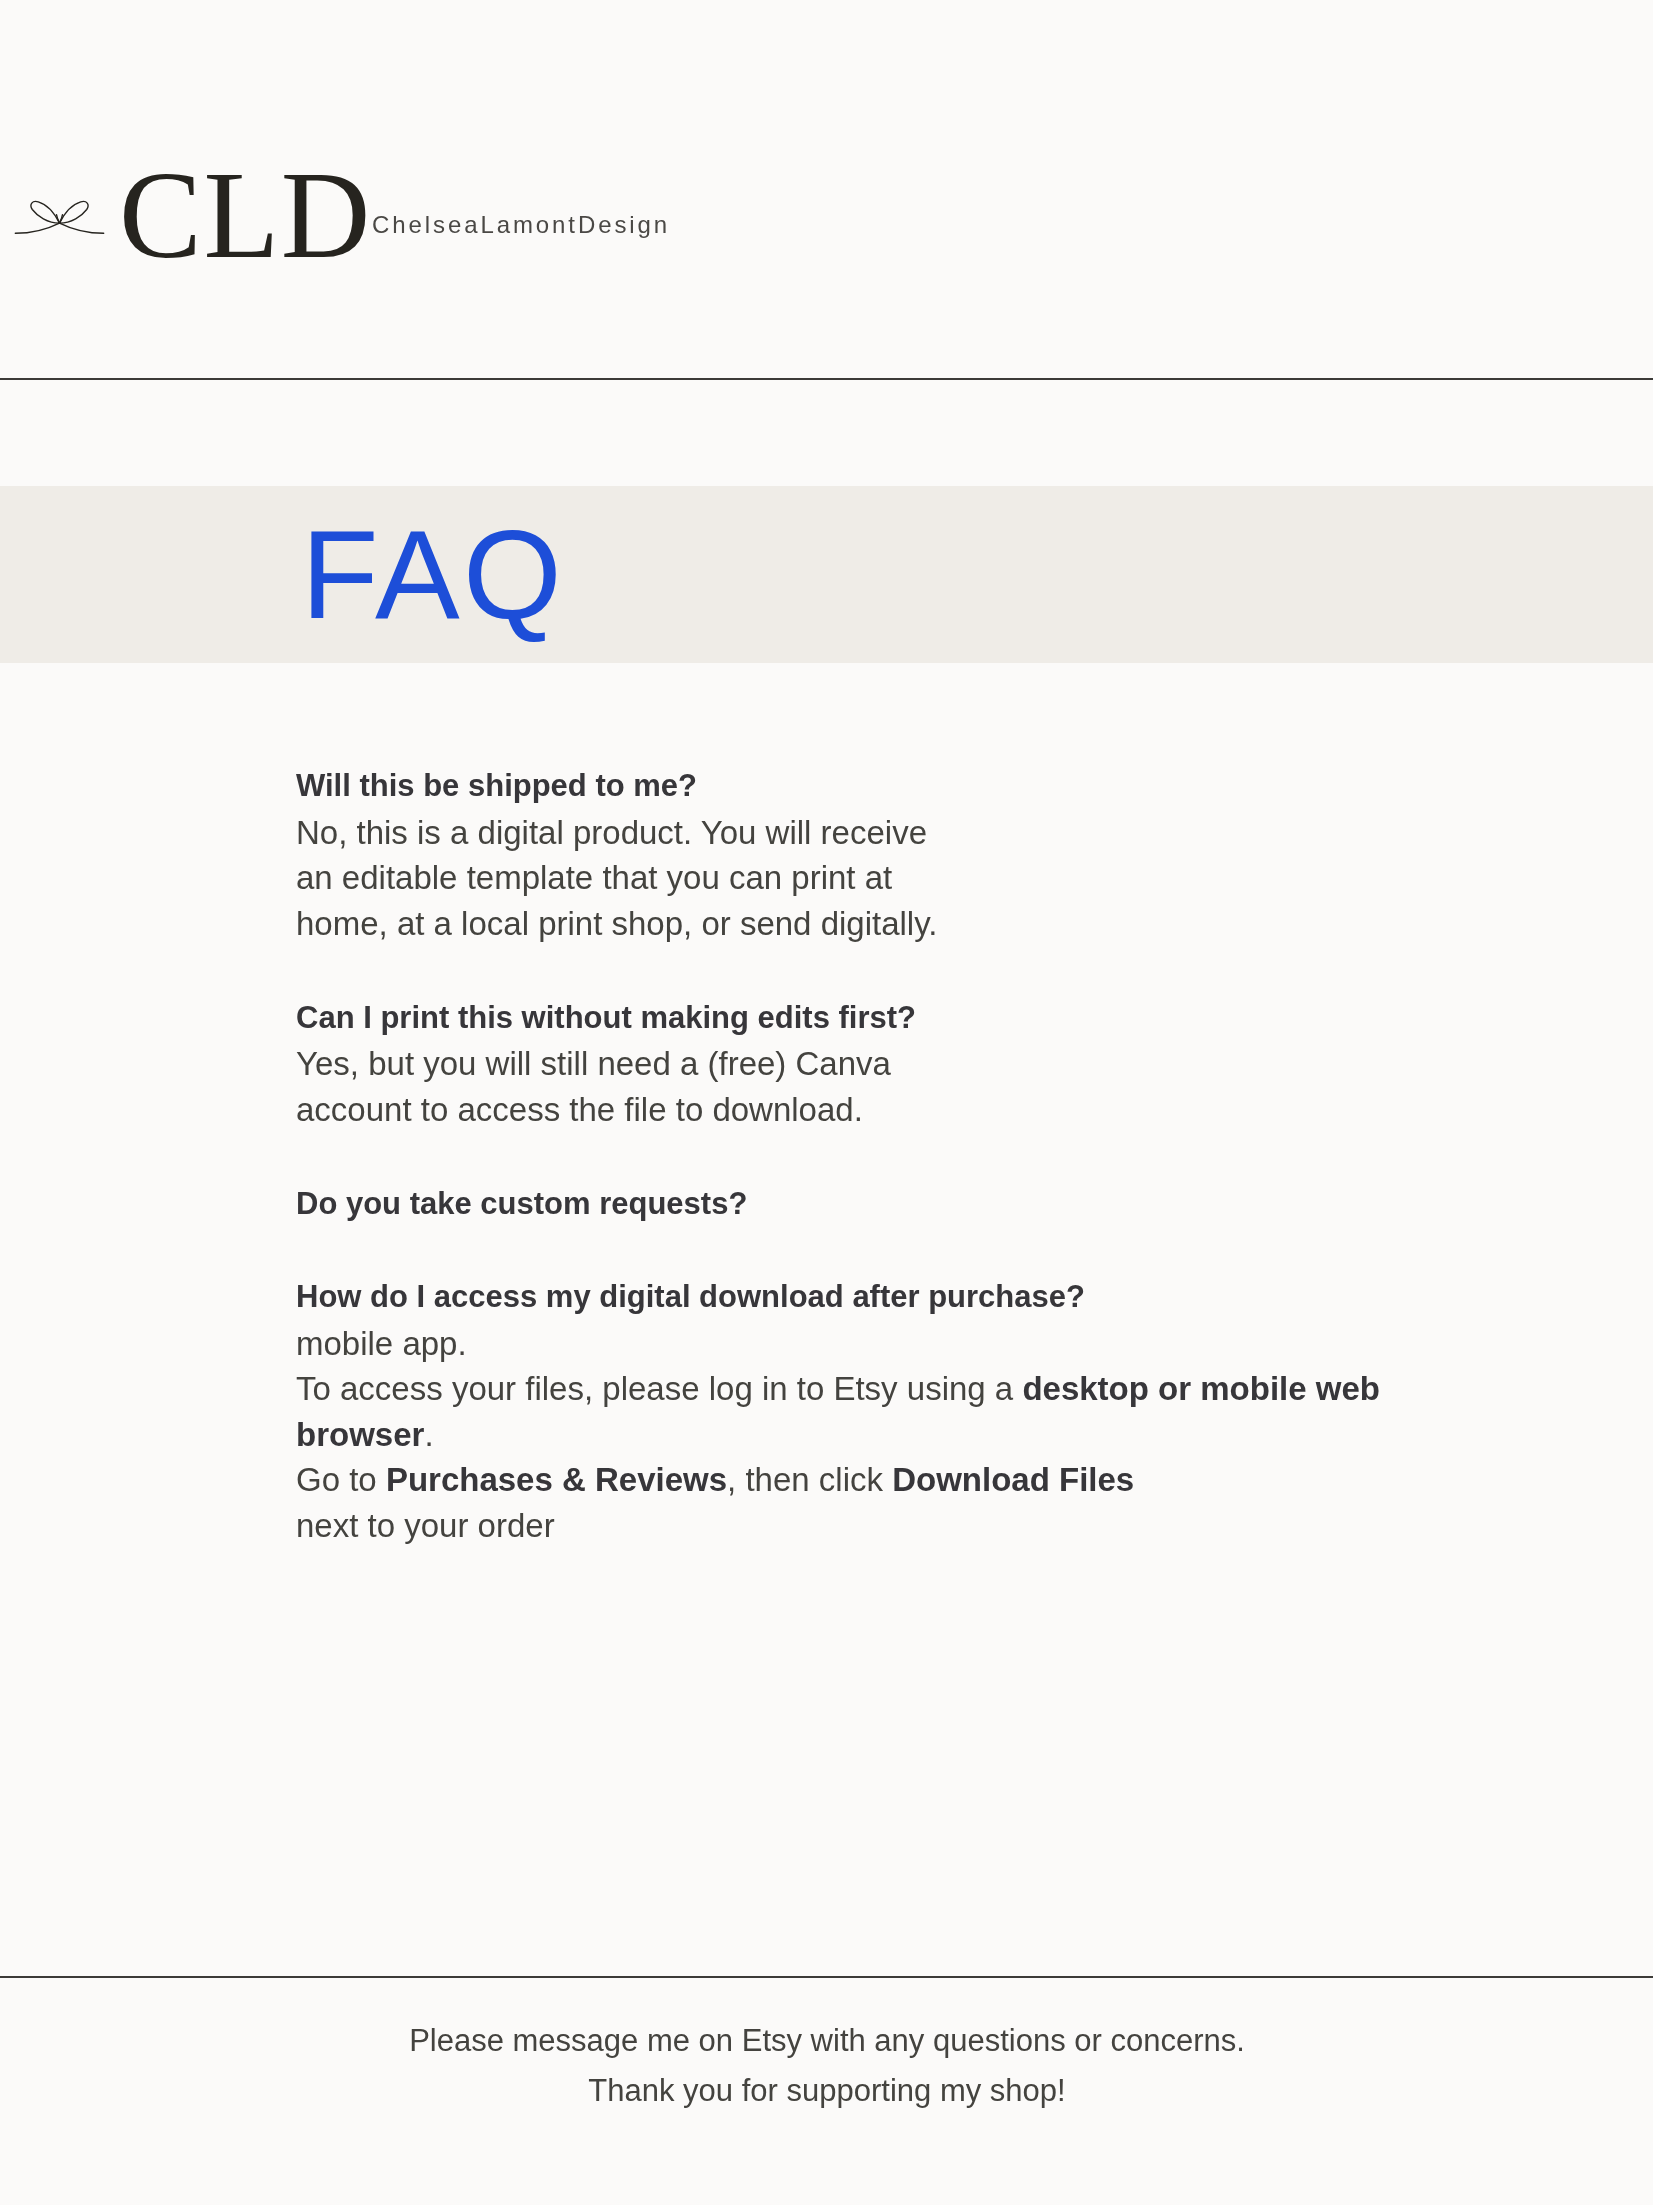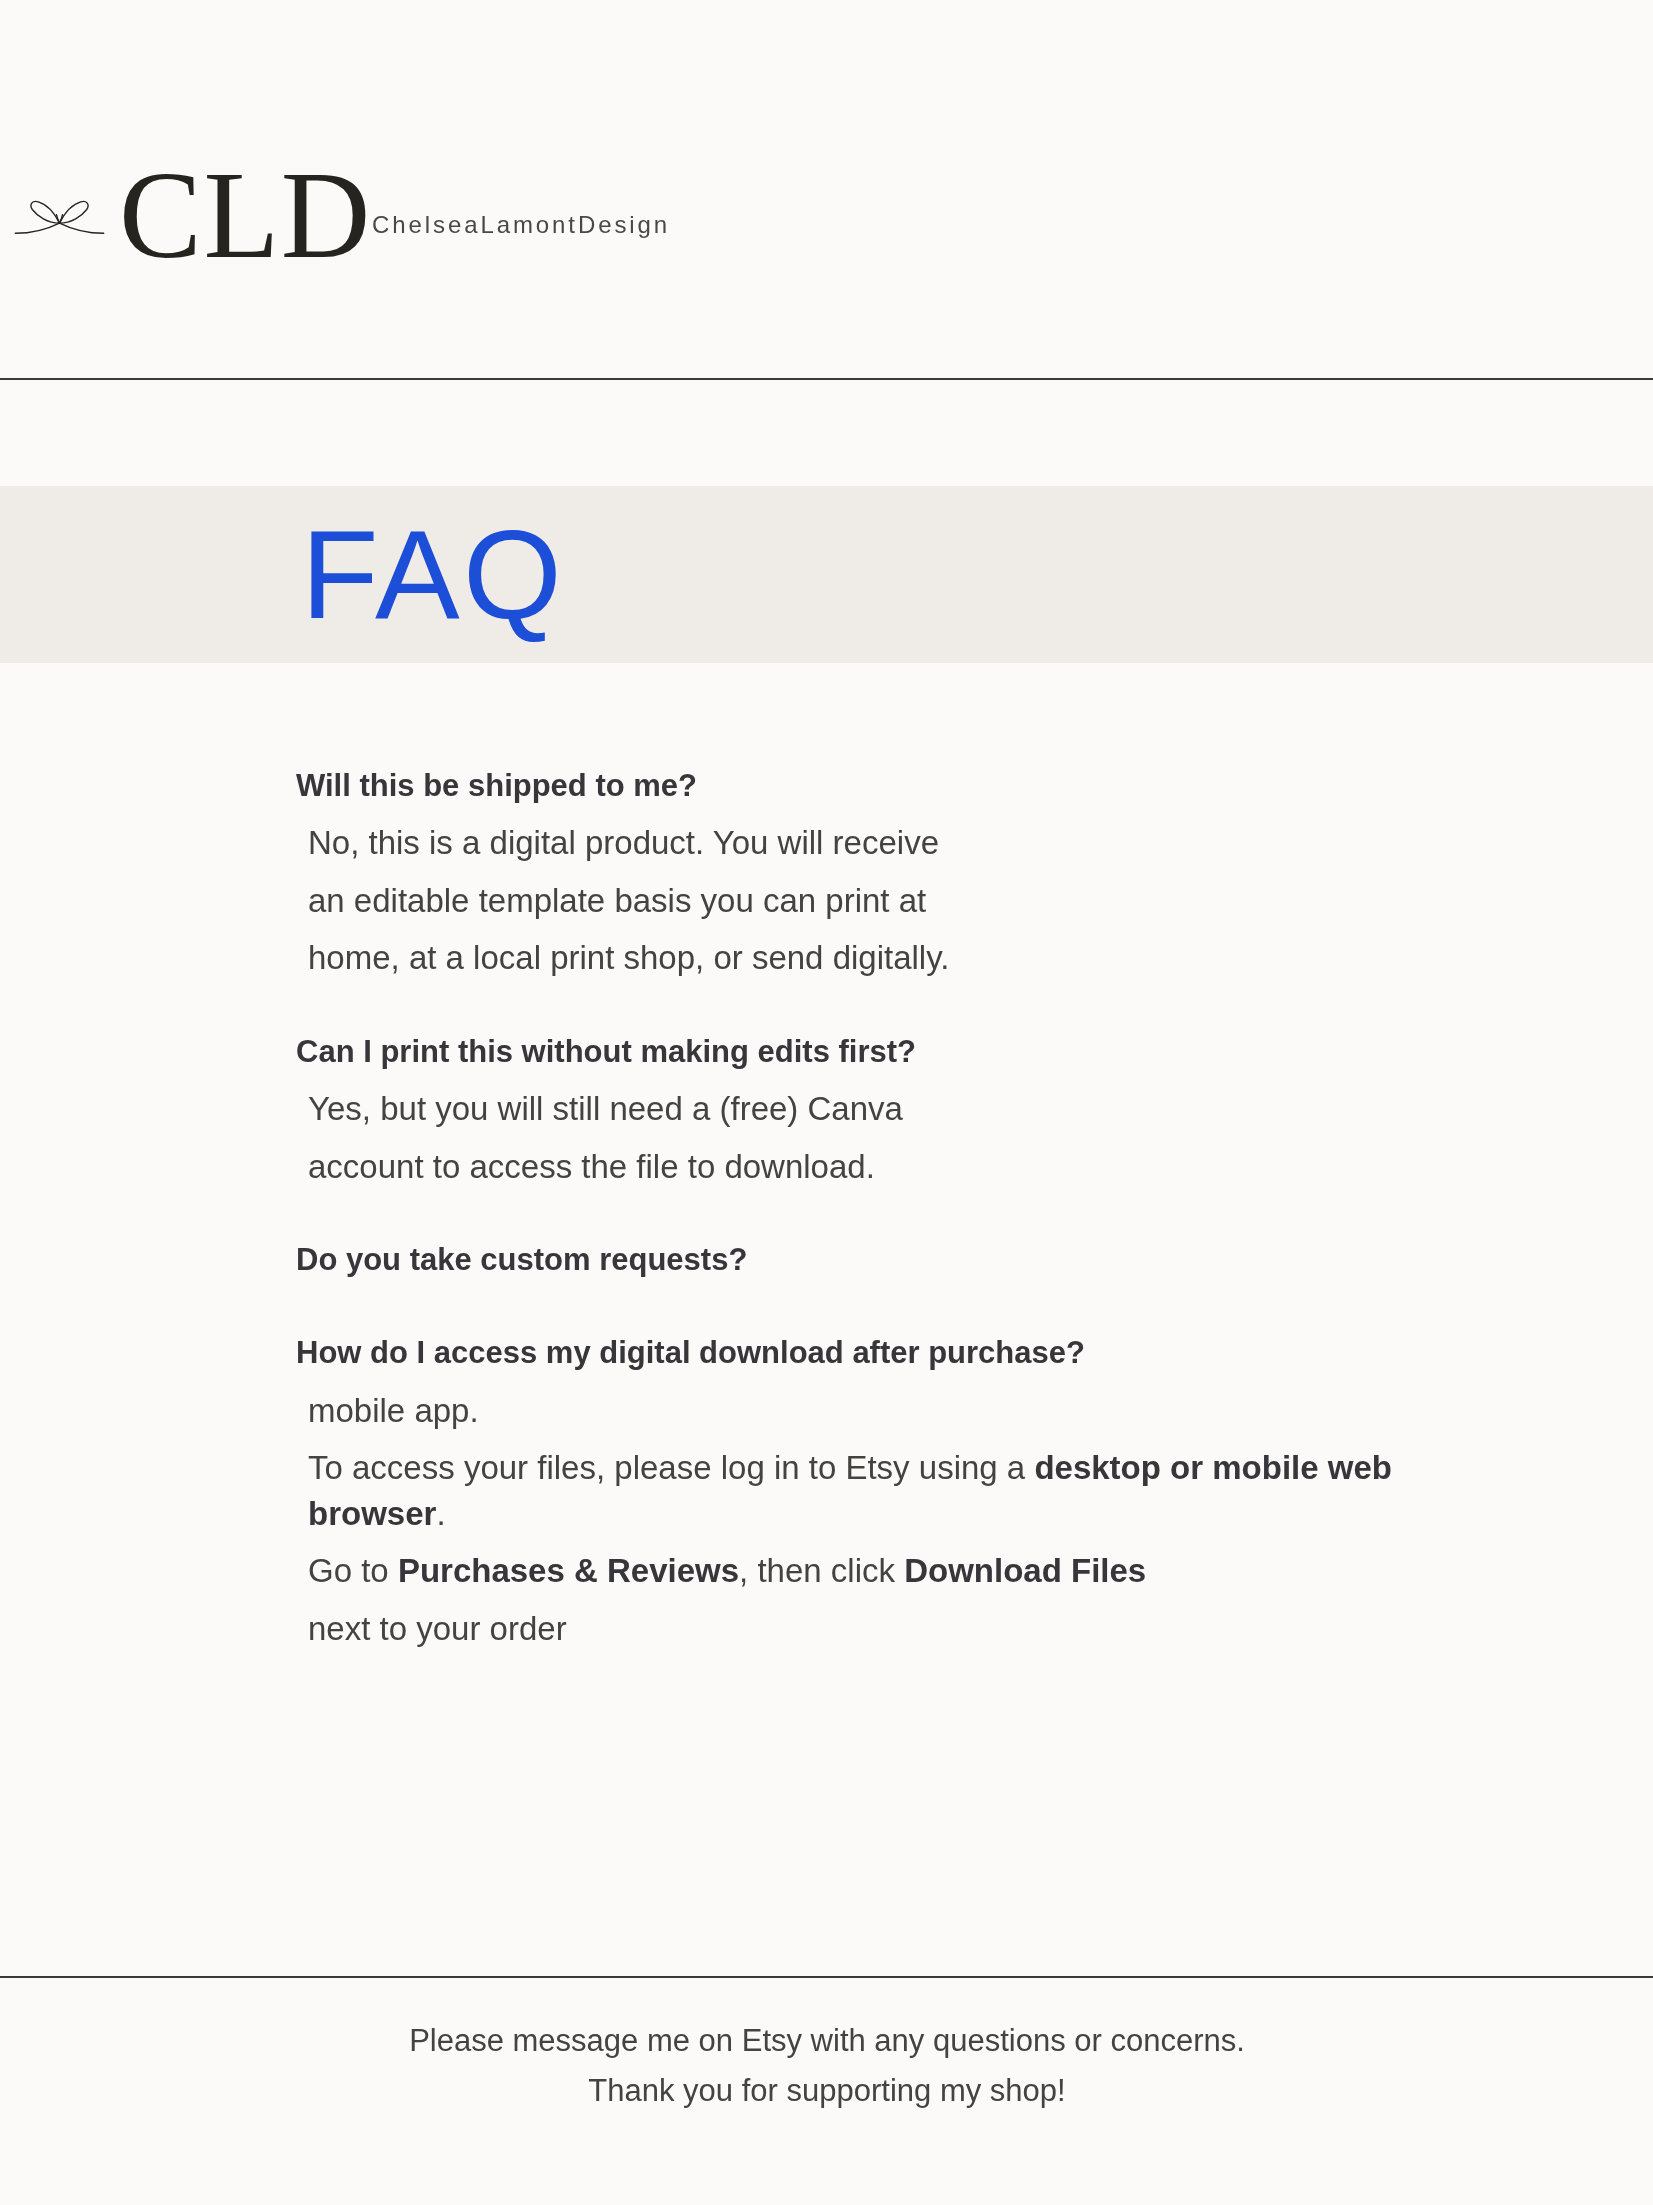--- a/index.html
+++ b/index.html
@@ -93,21 +93,21 @@
     font-size: 33px;
     font-weight: 400;
     color: #44433f;
     line-height: 1.38;
   }
   .answer .b {
     font-weight: bold;
     color: #37363a;
   }
   .answer p {
-    margin: 12px;
+    margin: 0;
   }
 
   
   .footer {
     position: absolute;
     left: 0;
     bottom: 0;
     width: 100%;
     height: 229px;
     border-top: 2.5px solid #3c3a38;
@@ -143,21 +143,21 @@
 <div class="title-band">
   <div class="title">FAQ</div>
 </div>
 
 <div class="faq-body">
 
   <div class="qa-block">
     <div class="question">Will this be shipped to me?</div>
     <div class="answer">
       <p>No, this is a digital product. You will receive</p>
-      <p>an editable template basis you can print at</p>
+      <p>an editable template that you can print at</p>
       <p>home, at a local print shop, or send digitally.</p>
     </div>
   </div>
 
   <div class="qa-block">
     <div class="question">Can I print this without making edits first?</div>
     <div class="answer">
       <p>Yes, but you will still need a (free) Canva</p>
       <p>account to access the file to download.</p>
     </div>

